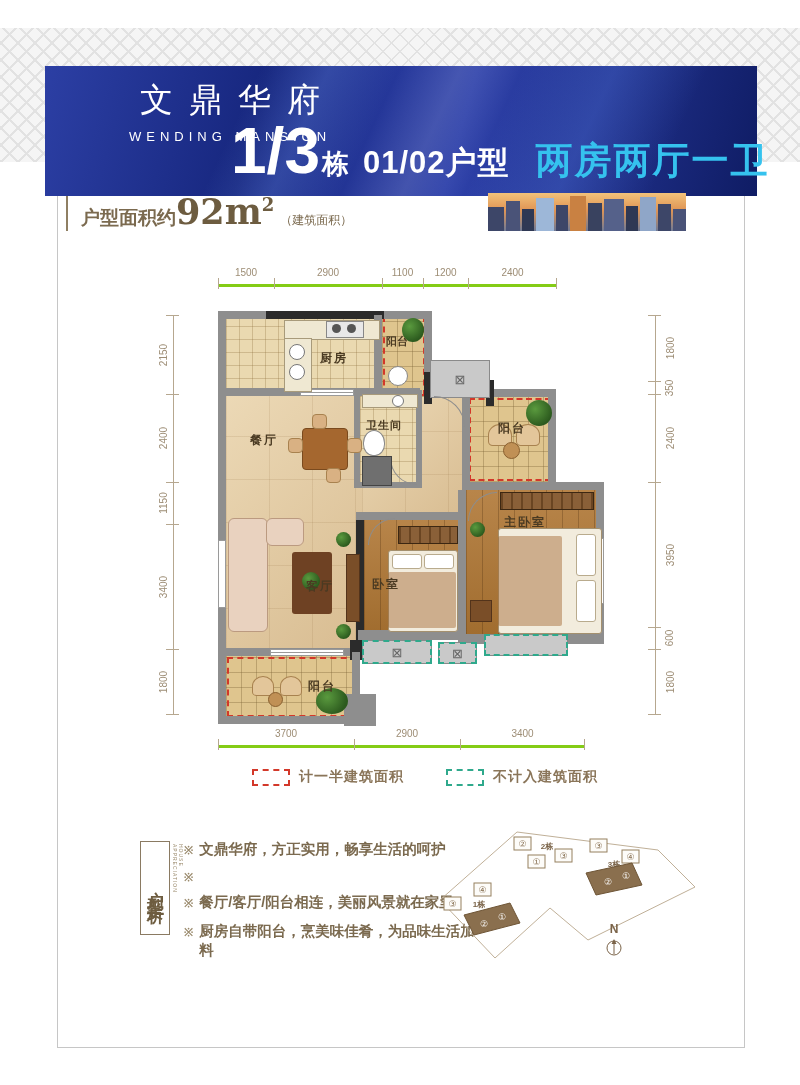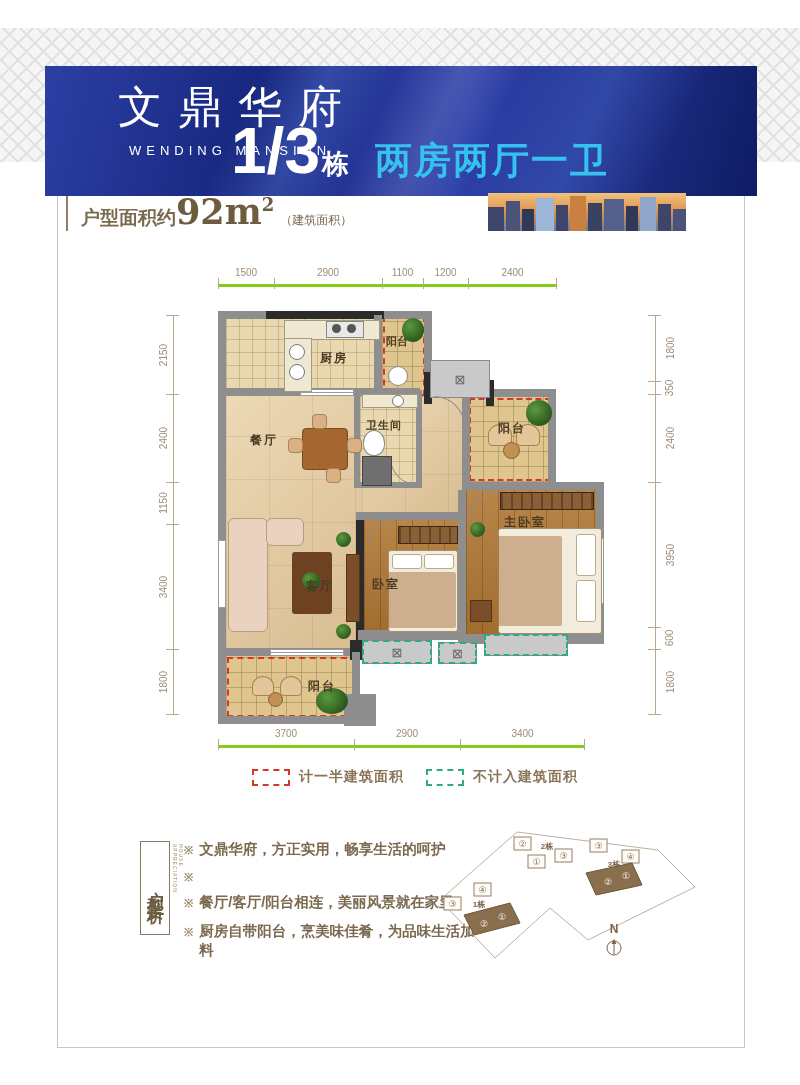--- a/index.html
+++ b/index.html
@@ -18,21 +18,21 @@
   .frame{position:absolute;left:57px;top:162px;width:686px;height:885px;
     border-left:1px solid #c6c6c6;border-right:1px solid #c6c6c6;border-bottom:1px solid #c6c6c6;}
 
   
   .banner{position:absolute;left:45px;top:66px;width:712px;height:130px;
     background:linear-gradient(105deg,#2c3fa4 0%,#17277f 30%,#2e41aa 58%,#0f1c64 100%);}
   .banner::before{content:'';position:absolute;inset:0;
     background:linear-gradient(115deg,transparent 28%,rgba(130,170,255,.22) 37%,transparent 46%,
       rgba(255,255,255,.12) 54%,transparent 62%,rgba(90,130,235,.28) 74%,transparent 86%);}
   .logo{position:absolute;left:30px;top:12px;width:310px;text-align:center;color:#fff;}
-  .logo-title{font-size:44px;letter-spacing:16px;font-weight:300;text-indent:16px;}
+  .logo-title{font-size:33px;letter-spacing:16px;font-weight:300;text-indent:16px;}
   .logo-en{font-size:13px;letter-spacing:5px;margin-top:6px;}
   .logo-tag{font-size:13px;letter-spacing:7px;margin-top:5px;}
   .bigrow{position:absolute;left:186px;bottom:10px;display:flex;align-items:baseline;color:#fff;white-space:nowrap;}
   .num{font-size:64px;font-weight:bold;line-height:1;}
   .dong{font-size:27px;font-weight:bold;margin-left:2px;}
   .unitt{font-size:31px;font-weight:bold;margin-left:14px;letter-spacing:1px;}
   .layoutt{font-size:37px;font-weight:bold;margin-left:26px;color:#35c2ee;letter-spacing:2px;}
 
   
   .arealine{position:absolute;left:66px;top:196px;display:flex;align-items:baseline;
@@ -94,21 +94,21 @@
   .bed{position:absolute;background:#f2ecdd;border:1px solid #a4906e;border-radius:3px;}
   .pillow{position:absolute;background:#fff;border:1px solid #b9ab8d;border-radius:3px;}
   .blanket{position:absolute;background:rgba(160,100,45,.45);border-radius:2px;}
   .sofa{position:absolute;background:#e9d2bf;border:1px solid #bb9a80;border-radius:6px;}
   .rug{position:absolute;background:#6e4123;border-radius:3px;}
   .darkf{position:absolute;background:#7a4e28;border:1px solid #53331a;}
   .chair{position:absolute;background:#d9b183;border:1px solid #a8824f;border-radius:4px;}
   .fanchair{position:absolute;background:#e3c69a;border:1px solid #a8824f;border-radius:50% 50% 20% 20%;}
 
   
-  .legend{position:absolute;left:252px;top:768px;display:flex;gap:22px;align-items:center;}
+  .legend{position:absolute;left:252px;top:768px;display:flex;gap:42px;align-items:center;}
   .legend .it{display:flex;align-items:center;}
   .sw{width:34px;height:13px;margin-right:9px;}
   .legend .lb{font-size:14px;color:#8a7559;font-weight:bold;letter-spacing:1px;}
 
   
   .analysis{position:absolute;left:140px;top:838px;width:330px;}
   .an-title{position:absolute;left:0;top:3px;width:28px;height:92px;border:1px solid #8a7a62;
     writing-mode:vertical-rl;text-align:center;font-size:17px;font-weight:bold;color:#6e5d40;
     letter-spacing:5px;line-height:28px;}
   .an-en{position:absolute;left:32px;top:6px;writing-mode:vertical-rl;font-size:5px;color:#9a8a6c;letter-spacing:1px;}
@@ -125,20 +125,21 @@
   <div class="frame"></div>
 
   <div class="banner">
     <div class="logo">
       <div class="logo-title">文鼎华府</div>
       <div class="logo-en">WENDING MANSION</div>
     </div>
     <div class="bigrow">
       <span class="num">1/3</span>
       <span class="dong">栋</span>
+      <span class="unitt">01/02户型</span>
       <span class="layoutt">两房两厅一卫</span>
     </div>
   </div>
 
   <div class="arealine">
     <span class="area-prefix">户型面积约</span>
     <span class="area-val"><span>92m</span><sup>2</sup></span>
     <span class="area-note">（建筑面积）</span>
   </div>
   <div class="skyline">

